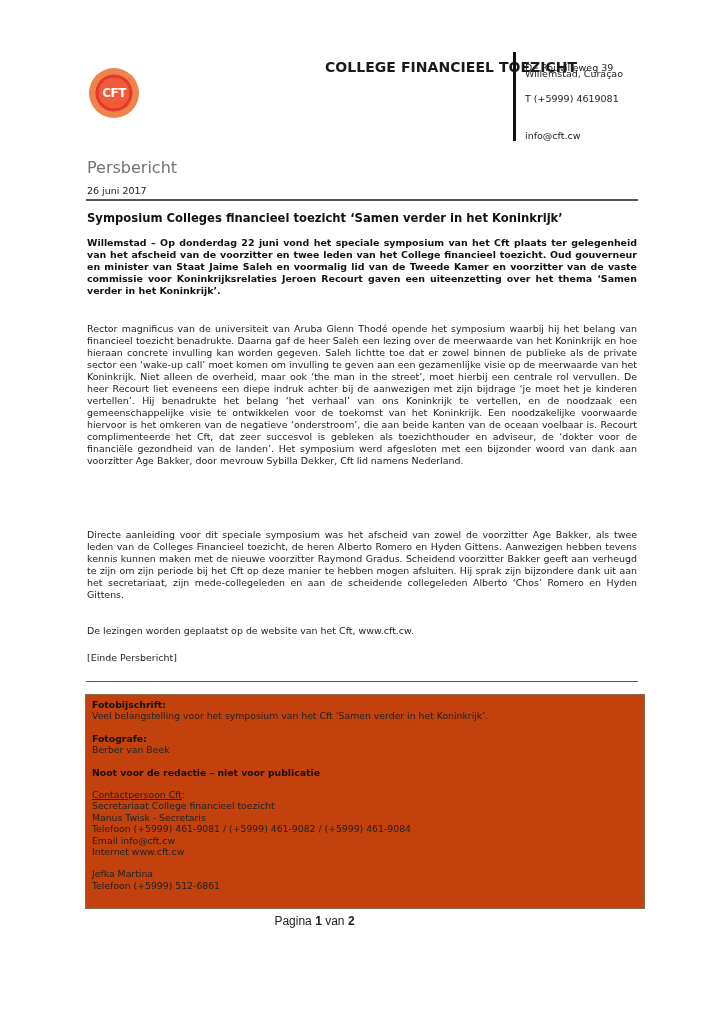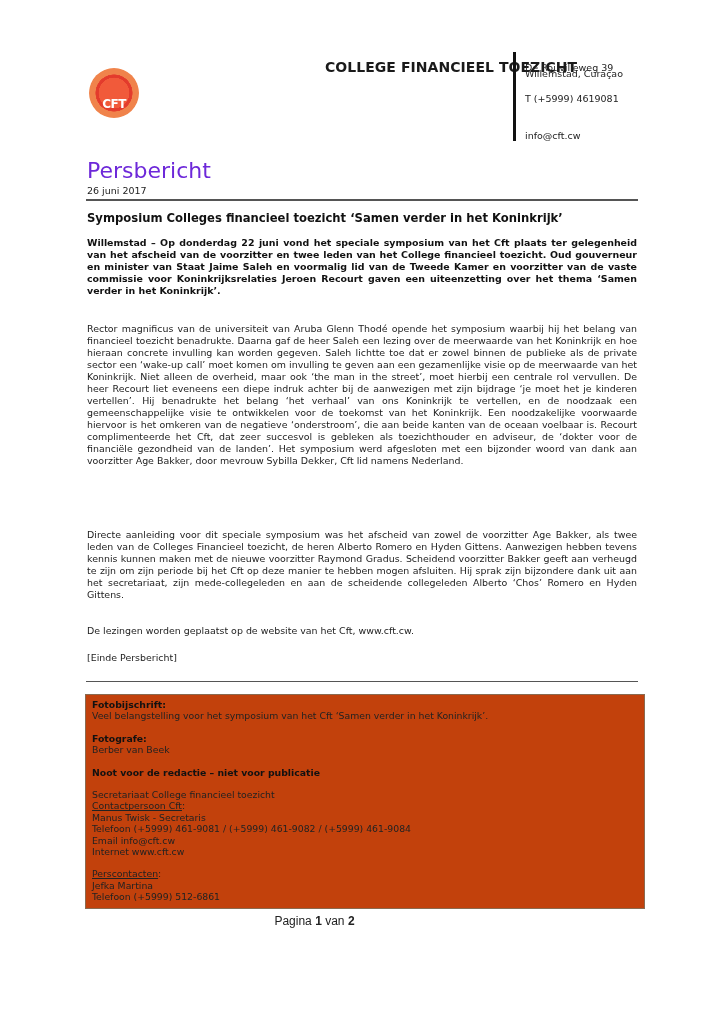--- a/index.html
+++ b/index.html
@@ -3,26 +3,26 @@
 <meta charset="utf-8">
 <style>
   html, body { margin: 0; padding: 0; background: #ffffff; }
   body { width: 724px; height: 1024px; position: relative; overflow: hidden;
          font-family: "DejaVu Sans", sans-serif; color: #1a1a1a; }
   .abs { position: absolute; }
   .logo { left: 89px; top: 68px; width: 50px; height: 50px; border-radius: 50%;
           background: radial-gradient(circle at 50% 50%, #e8412f 0 52%, #f0834b 53% 70%, #f4a068 71% 100%); }
   .logo-inner { position: absolute; left: 7px; top: 7px; width: 36px; height: 36px; border-radius: 50%;
           background: radial-gradient(circle, #f15a3a 0 60%, #e33b2c 61% 100%);
-          display: flex; align-items: flex-end; justify-content: center; }
+          display: flex; align-items: center; justify-content: center; }
   .logo-text { color: #ffffff; font-family: "DejaVu Sans", sans-serif; font-weight: bold; font-size: 12px; letter-spacing: -0.5px; }
   .org-name { left: 325px; top: 59px; font-size: 14px; font-weight: bold; letter-spacing: 0.05px; }
   .vbar { left: 513px; top: 52px; width: 3px; height: 89px; background: #111; }
   .addr { left: 525px; font-size: 9.5px; line-height: 12px; color: #222; }
-  .title { left: 87px; top: 158px; font-size: 22px; color: #6d28d9; }
+  .title { left: 87px; top: 158px; font-size: 16px; color: #737373; }
   .date { left: 87px; top: 185px; font-size: 9.5px; color: #222; text-align: right; }
   .hr1 { left: 86px; top: 199px; width: 552px; height: 2px; background: #555; }
   .headline { left: 87px; top: 211px; font-size: 11.6px; font-weight: bold; color: #111; white-space: nowrap; }
   .para { left: 87px; width: 550px; font-size: 9.45px; line-height: 12px; text-align: justify; color: #222; }
   .lead { font-weight: bold; color: #111; }
   .hr2 { left: 86px; top: 681px; width: 552px; height: 1px; background: #555; }
   .box { left: 85px; top: 694px; width: 560px; height: 215px; background: #c2410c;
          border: 1px solid #8a6a50; box-sizing: border-box; padding: 4px 6px; font-size: 9.3px; line-height: 11.4px; color: #222; }
   .box p { margin: 0; }
   .box .gap { height: 11px; }
@@ -63,28 +63,27 @@
 
 <div class="abs box">
   <p class="b">Fotobijschrift:</p>
   <p>Veel belangstelling voor het symposium van het Cft ‘Samen verder in het Koninkrijk’.</p>
   <div class="gap"></div>
   <p class="b">Fotografe:</p>
   <p>Berber van Beek</p>
   <div class="gap"></div>
   <p class="b">Noot voor de redactie – niet voor publicatie</p>
   <div class="gap"></div>
+  <p><span class="u">Contactpersoon Cft</span><span>:</span></p>
   <p>Secretariaat College financieel toezicht</p>
-  <p><span class="u">Contactpersoon Cft</span><span>:</span></p>
   <p>Manus Twisk - Secretaris</p>
   <p>Telefoon (+5999) 461-9081 / (+5999) 461-9082 / (+5999) 461-9084</p>
   <p>Email info@cft.cw</p>
   <p>Internet www.cft.cw</p>
   <div class="gap"></div>
-  <p><span class="u">Perscontacten</span><span>:</span></p>
   <p>Jefka Martina</p>
   <p>Telefoon (+5999) 512-6861</p>
 </div>
 
 <div class="abs footer">
   <span>Pagina</span>
   <b>1</b>
   <span>van</span>
   <b>2</b>
 </div>

